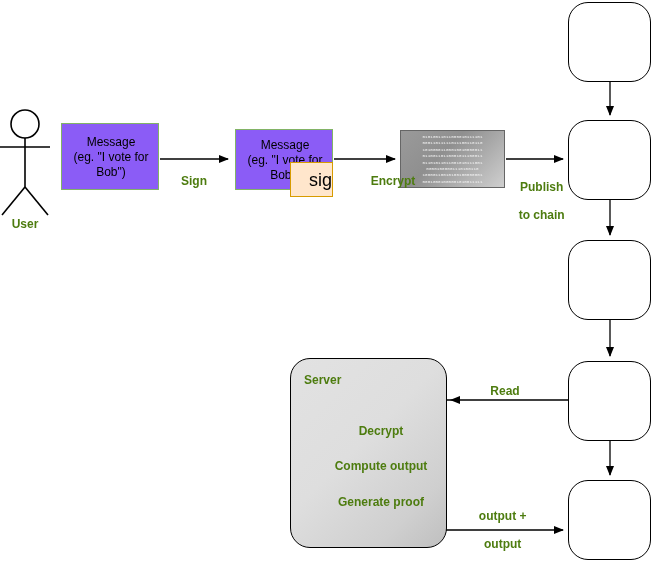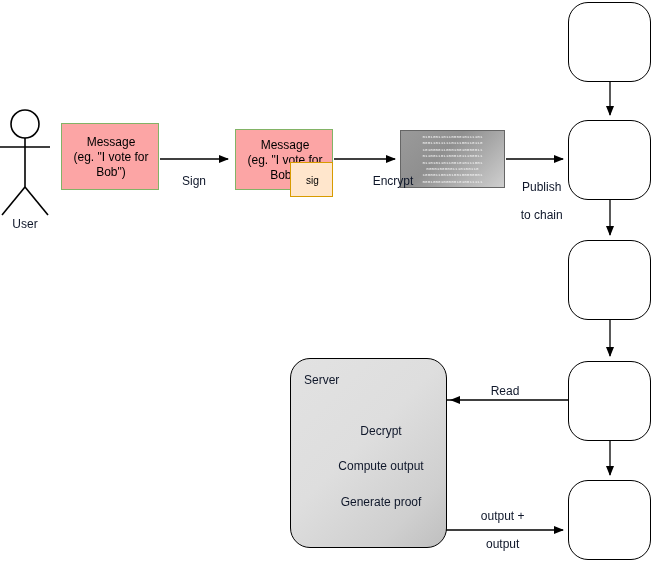--- a/index.html
+++ b/index.html
@@ -19,24 +19,25 @@
     position: absolute;
     left: 0;
     top: 0;
     width: 651px;
     height: 561px;
   }
   .lbl {
     position: absolute;
     font-family: "Liberation Sans", sans-serif;
     font-size: 12px;
-    color: #0f172a;
+    color: #4d7c0f;
     line-height: 14px;
     text-align: center;
     white-space: pre;
+    font-weight: bold;
   }
   .boxtext {
     position: absolute;
     font-family: "Liberation Sans", sans-serif;
     font-size: 12px;
     color: #000000;
     line-height: 15px;
     text-align: center;
     display: flex;
     align-items: center;
@@ -59,36 +60,36 @@
     height: 58px;
     box-sizing: border-box;
     border: 1px solid #666666;
     background: linear-gradient(135deg, #9a9a9a 0%, #8f8f8f 40%, #b5b5b5 75%, #cfcfcf 100%);
     padding-top: 3px;
     overflow: hidden;
   }
   #msg-box-1, #msg-box-2 {
     position: absolute;
     box-sizing: border-box;
-    background: #fca5a5;
+    background: #8b5cf6;
     border: 1px solid #82b366;
   }
   #msg-box-1 { left: 61px; top: 123px; width: 98px; height: 67px; }
   #msg-box-2 { left: 235px; top: 129px; width: 98px; height: 61px; }
   #sig-box {
     position: absolute;
     left: 290px;
     top: 162px;
     width: 43px;
     height: 35px;
     box-sizing: border-box;
     background: #ffe6cc;
     border: 1px solid #d79b00;
   }
-  #sig-box .boxtext { font-size: 10px; }
+  #sig-box .boxtext { font-size: 18px; padding-left: 8px; }
   #server-box {
     position: absolute;
     left: 290px;
     top: 358px;
     width: 157px;
     height: 190px;
     box-sizing: border-box;
     border: 1px solid #000000;
     border-radius: 20px;
     background: linear-gradient(135deg, #e2e2e2 0%, #dedede 45%, #cfcfcf 80%, #bfbfbf 100%);

